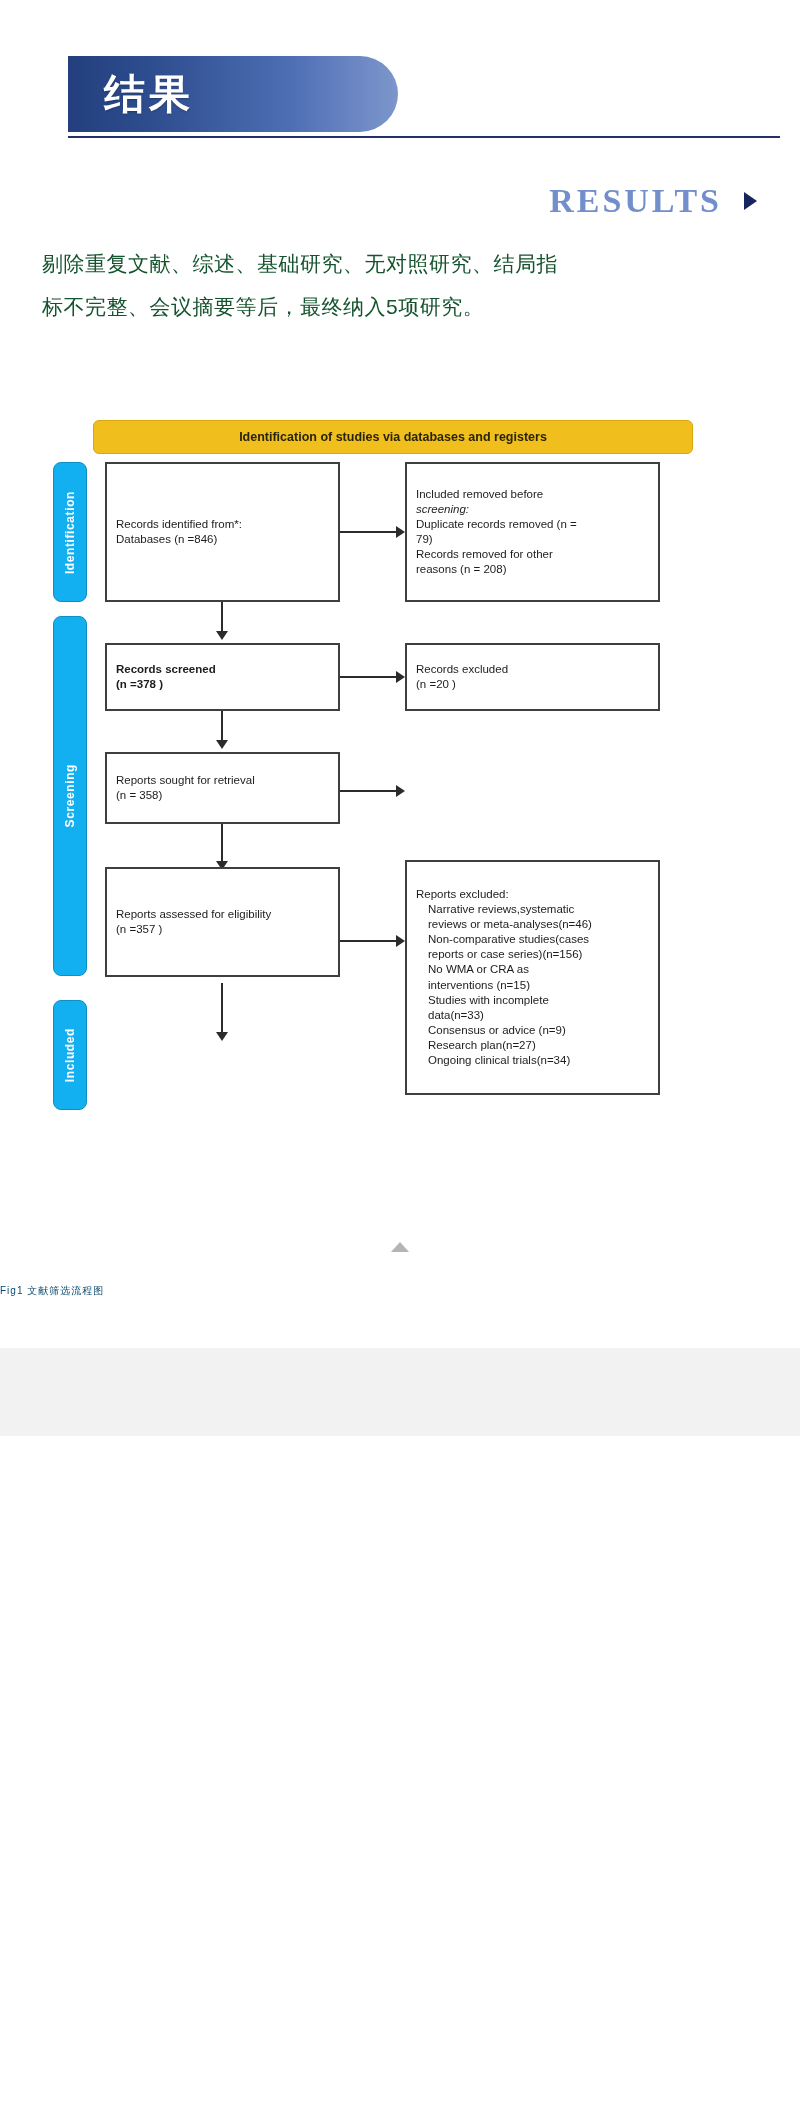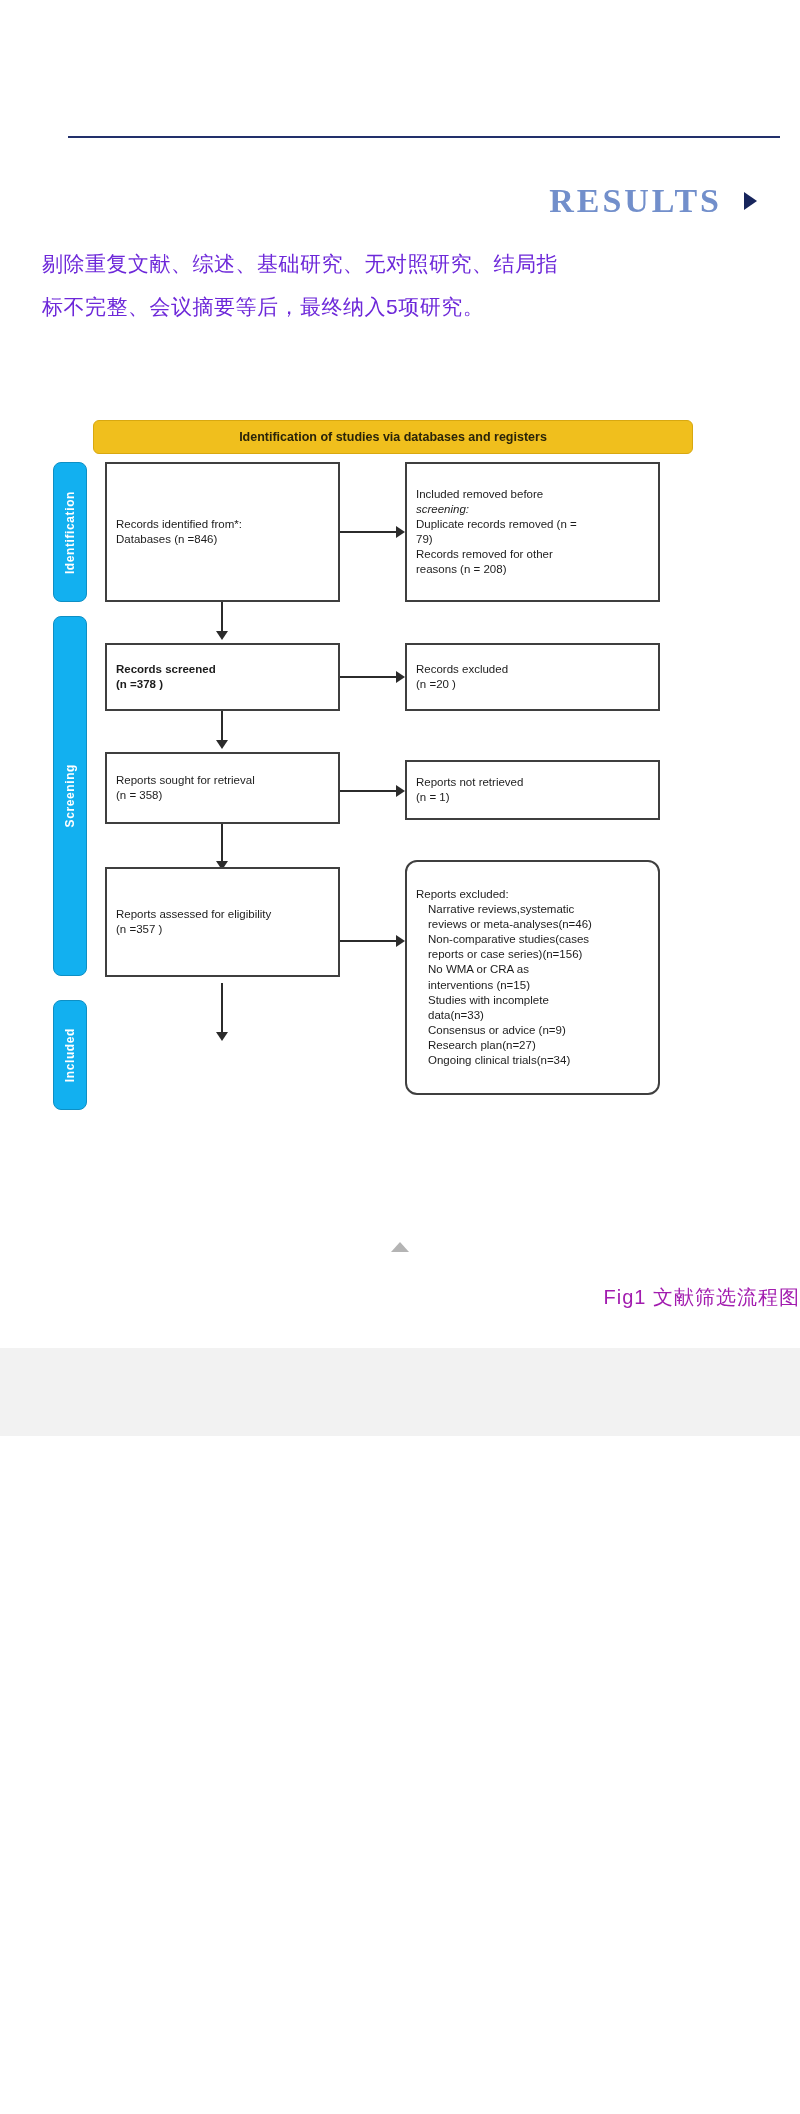--- a/index.html
+++ b/index.html
@@ -81,21 +81,21 @@
   }
   .sub-head{
     margin-top:110px;
     color:#1f4488;
     font-weight:bold;
     font-size:24px;
     letter-spacing:1px;
   }
   .para{
     margin-top:22px;
-    color:#6d28d9;
+    color:#14532d;
     font-size:21px;
     line-height:2.05;
     letter-spacing:.5px;
     max-width:528px;
   }
 
   
   .flow{
     position:relative;
     margin:92px 12px 0 0;
@@ -115,21 +115,21 @@
     box-sizing:border-box;
     background:#ffffff;
     border:2px solid #3f3f3f;
     font-size:11.5px;
     line-height:1.32;
     padding:8px 9px;
     display:flex;
     align-items:center;
   }
   .fbox .inner{width:100%;}
-  .fbox.list-box{align-items:center;border-radius:12px;}
+  .fbox.list-box{align-items:center;}
   .hdr{
     position:absolute;
     left:53px;
     top:0;
     width:600px;
     height:34px;
     background:#f0bf1d;
     border:1px solid #d8a810;
     border-radius:6px;
     display:flex;
@@ -191,40 +191,43 @@
     top:26px;
     width:0;height:0;
     border-left:9px solid transparent;
     border-right:9px solid transparent;
     border-bottom:10px solid #b4b4b4;
   }
   .fig-caption{
     position:absolute;
     top:68px;
     width:100%;
-    text-align:right;
-    font-size:20px;
-    color:#a21caf;
+    text-align:left;
+    font-size:10px;
+    color:#0c4a6e;
     letter-spacing:1px;
   }
   .bottom-strip{
     position:absolute;
     left:0;
     top:132px;
     width:800px;
     height:88px;
     background:#f2f2f2;
   }
 </style>
 </head>
 <body>
 
 <div class="page">
 
   <div class="banner-wrap">
+    <div class="banner">
+      <div class="banner-title">结果</div>
+    </div>
     <div class="banner-rule"></div>
   </div>
 
   <div class="results-row">
     <div class="results-text">RESULTS</div>
     <div class="results-arrow"></div>
   </div>
 
   <div class="content">
     <div class="para">剔除重复文献、综述、基础研究、无对照研究、结局指标不完整、会议摘要等后，最终纳入5项研究。</div>
@@ -282,26 +285,20 @@
       <div class="arrow h" style="left:300px;top:256px;width:56px;"></div>
       <div class="ahead right" style="left:356px;top:251px;"></div>
 
       <div class="arrow v" style="left:181px;top:291px;height:32px;"></div>
       <div class="ahead down" style="left:176px;top:320px;"></div>
 
       <div class="fbox" style="left:65px;top:332px;width:235px;height:72px;">
         <div class="inner">
           <div>Reports sought for retrieval</div>
           <div>(n = 358)</div>
-        </div>
-      </div>
-      <div class="fbox" style="left:365px;top:340px;width:255px;height:60px;">
-        <div class="inner">
-          <div>Reports not retrieved</div>
-          <div>(n = 1)</div>
         </div>
       </div>
       <div class="arrow h" style="left:300px;top:370px;width:56px;"></div>
       <div class="ahead right" style="left:356px;top:365px;"></div>
 
       <div class="arrow v" style="left:181px;top:404px;height:40px;"></div>
       <div class="ahead down" style="left:176px;top:441px;"></div>
 
       <div class="fbox" style="left:65px;top:447px;width:235px;height:110px;">
         <div class="inner">

